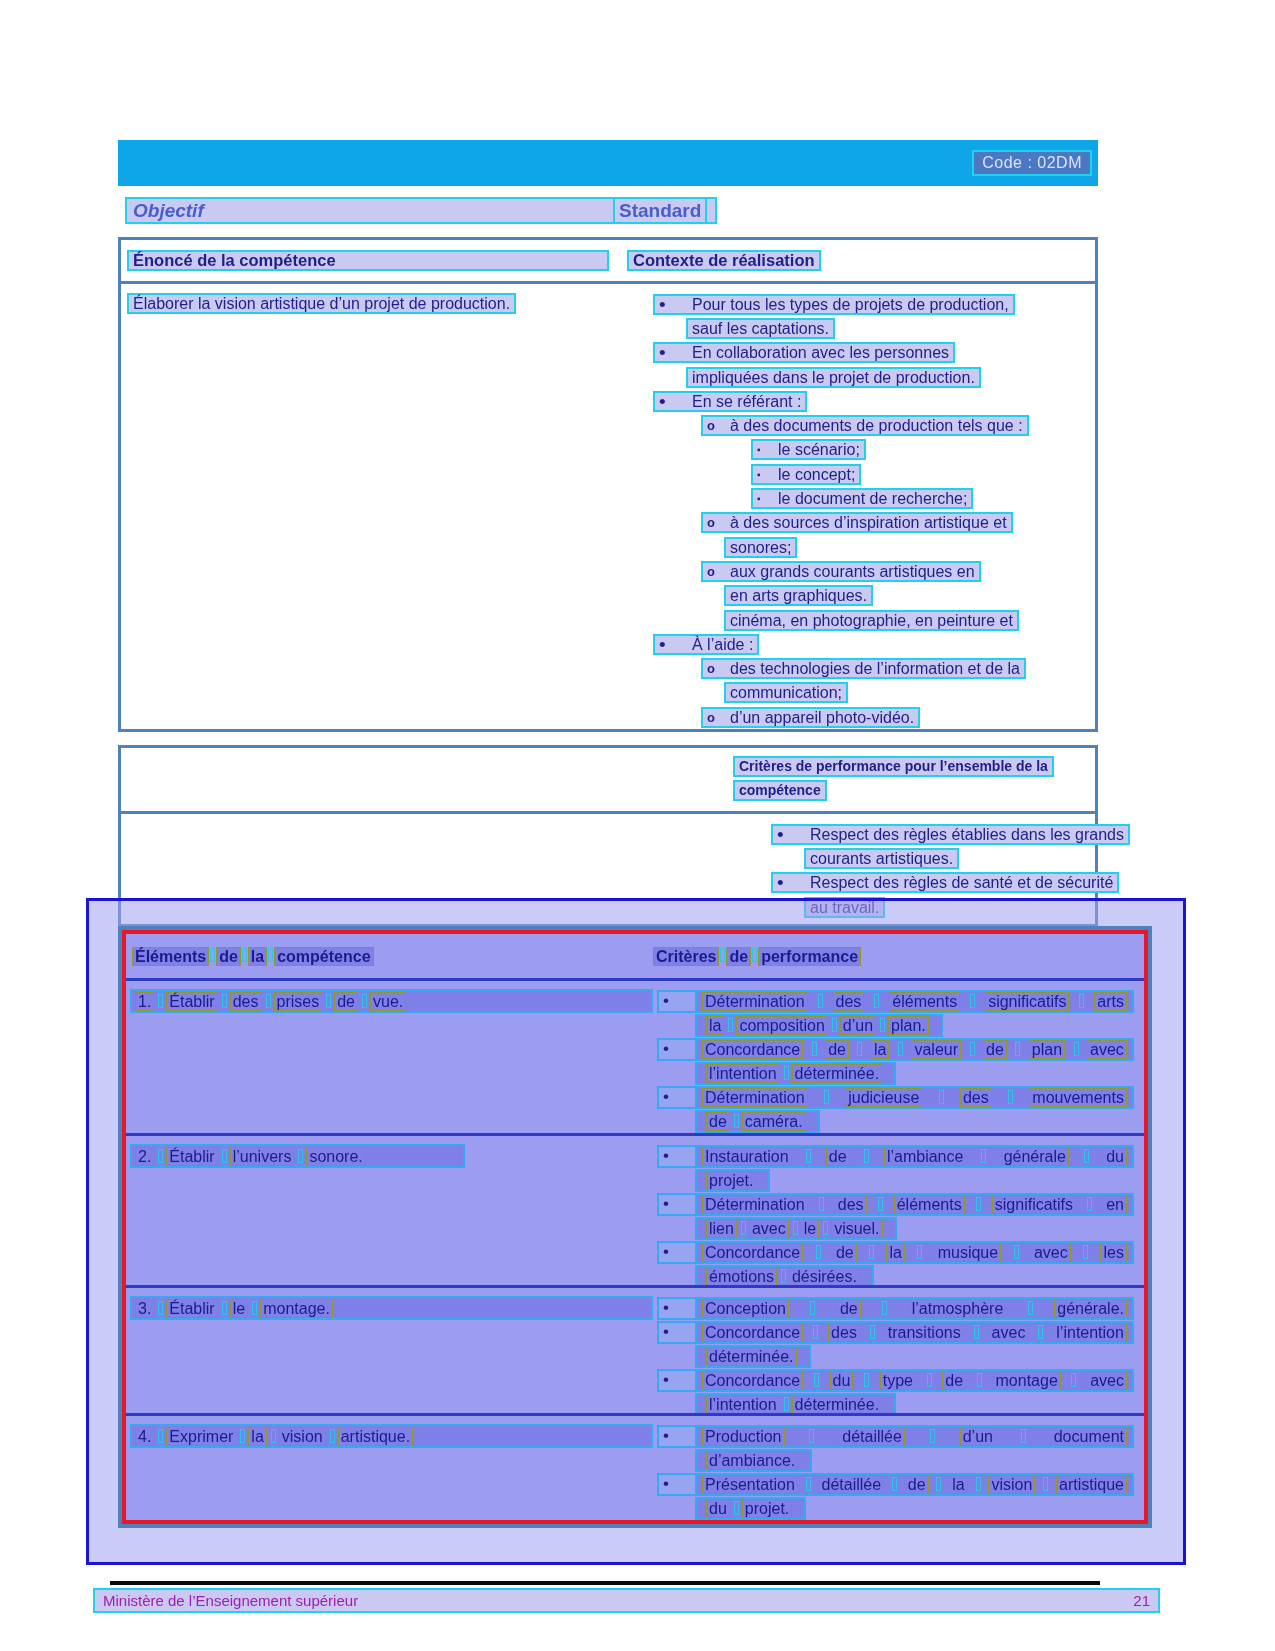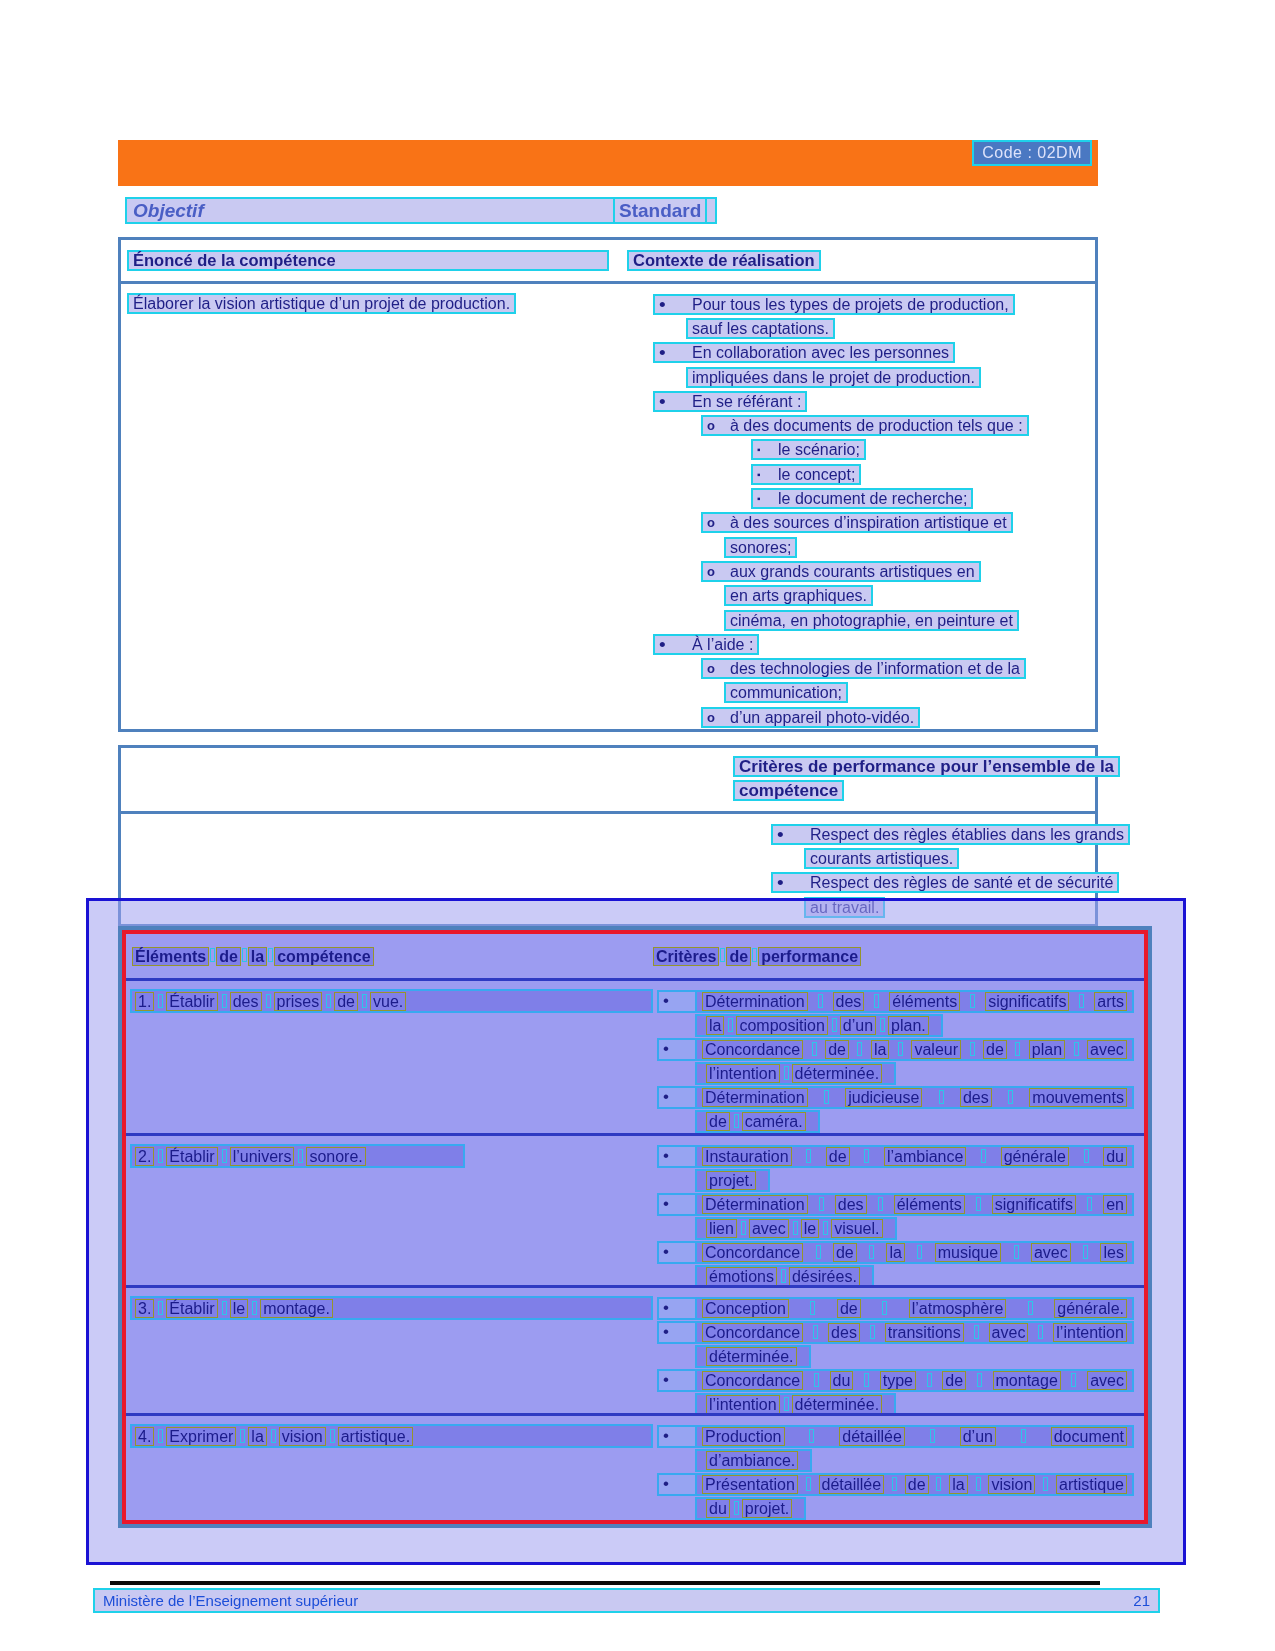--- a/index.html
+++ b/index.html
@@ -1,21 +1,21 @@
 <!DOCTYPE html>
 <html><head>
 <meta charset="utf-8">
 <style>
   html,body{margin:0;padding:0;background:#ffffff;}
   #page{position:relative;width:1275px;height:1651px;background:#ffffff;
         font-family:"Liberation Sans","DejaVu Sans",sans-serif;color:#1f1f86;overflow:hidden;}
 
   
-  .top-band{position:absolute;left:118px;top:140px;width:980px;height:46px;background:#f97316;
-            display:flex;align-items:flex-start;justify-content:flex-end;}
+  .top-band{position:absolute;left:118px;top:140px;width:980px;height:46px;background:#0ea5e9;
+            display:flex;align-items:center;justify-content:flex-end;}
   .code-badge{margin-right:6px;border:2px solid #1fd1ea;background:#4a78c2;color:#dde2fa;
               font-size:16px;padding:2px 8px;letter-spacing:.5px;}
 
   
   .heading-band{position:absolute;left:125px;top:197px;width:592px;height:27px;background:#c9c9f2;
                 border:2px solid #1fd1ea;display:flex;align-items:center;box-sizing:border-box;}
   .heading-band .obj{font-size:19px;font-weight:bold;font-style:italic;color:#4a5ec5;padding-left:6px;}
   .heading-band .std{position:absolute;left:486px;top:-2px;height:27px;display:flex;align-items:center;
                      border:2px solid #1fd1ea;box-sizing:border-box;padding:0 4px;background:#c9c9f2;
                      font-size:19px;font-weight:bold;color:#4a5ec5;}
@@ -43,21 +43,21 @@
   .line.lv1{padding-left:0;}   .line.lv1 .mk{width:33px;font-size:19px;}
   .line.lv2{padding-left:48px;}.line.lv2 .mk{width:23px;font-size:13px;font-weight:bold;}
   .line.lv3{padding-left:98px;}.line.lv3 .mk{width:21px;font-size:10px;}
   .line.cont.lv1{padding-left:33px;}
   .line.cont.lv2{padding-left:71px;}
 
   
   .table2{position:absolute;left:118px;top:745px;width:980px;height:182px;border:3px solid #4f81bd;
           box-sizing:border-box;background:#fff;}
   .t2-head{height:66px;border-bottom:3px solid #4f81bd;box-sizing:border-box;padding:8px 0 0 612px;}
-  .t2-head .band{font-size:17px;font-weight:bold;margin-bottom:3px;}
+  .t2-head .band{font-size:14px;font-weight:bold;margin-bottom:3px;}
   .t2-body{padding:8px 8px 0 650px;}
 
   
   .overlay{position:absolute;left:86px;top:898px;width:1100px;height:667px;
            background:rgba(160,160,240,0.55);border:3px solid #1a12d4;box-sizing:border-box;
            z-index:5;pointer-events:none;}
 
   
   .table3{position:absolute;left:122px;top:930px;width:1026px;height:594px;z-index:6;
           background:#9c9cf1;border:4px solid #e8182b;box-shadow:0 0 0 4px #4f81bd;
@@ -87,21 +87,21 @@
   .g{display:inline-block;width:5px;height:14px;border:1px solid #2cc6ea;box-sizing:border-box;margin:0 1px;}
   .words:not(.just) .w{margin-right:3px;}
   .words:not(.just) .g{margin-right:3px;}
   .t3-band .w{margin-right:3px;}
   .t3-band .g{margin-right:3px;}
 
   
   .footer-rule{position:absolute;left:110px;top:1581px;width:990px;height:4px;background:#0a0a0a;}
   .footer-bar{position:absolute;left:93px;top:1588px;width:1067px;height:25px;background:#c9c9f2;
               border:2px solid #1fd1ea;box-sizing:border-box;display:flex;align-items:center;
-              justify-content:space-between;padding:0 8px;font-size:15px;color:#1d4ed8;}
+              justify-content:space-between;padding:0 8px;font-size:15px;color:#a21caf;}
 </style>
 </head>
 <body>
 
 <div id="page">
 
   <div class="top-band">
     <span class="code-badge">Code :   02DM</span>
   </div>
 

